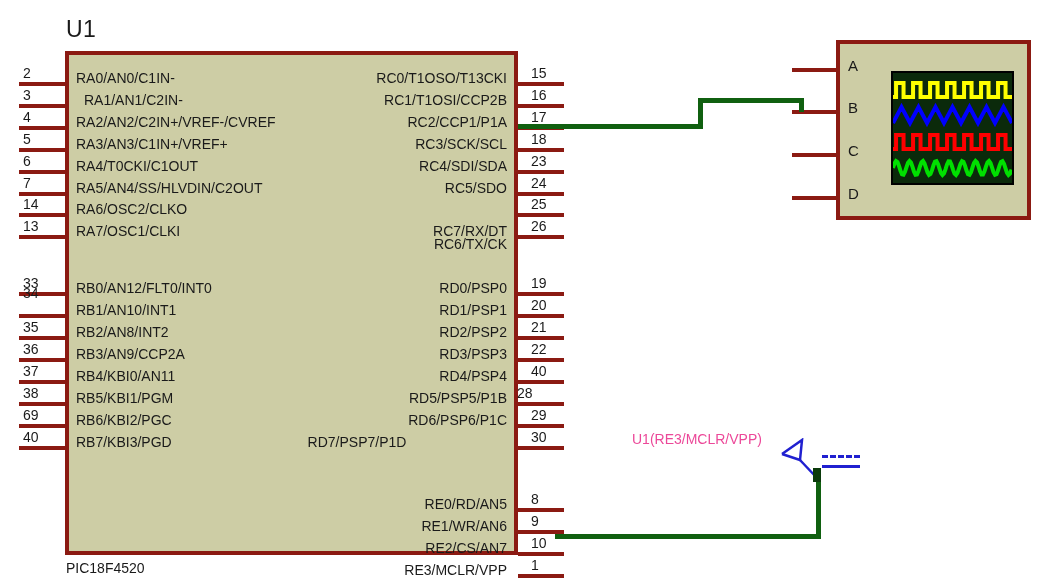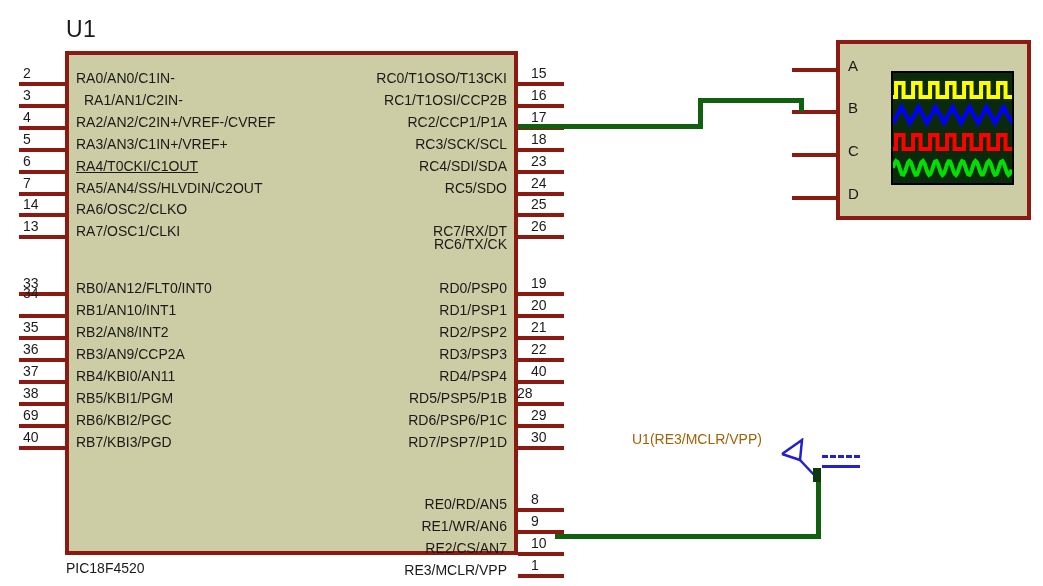--- a/index.html
+++ b/index.html
@@ -26,21 +26,21 @@
               background:#cdcda5;border:4px solid #8b1a12;box-sizing:border-box;}
   #scope-screen{left:891px;top:71px;width:123px;height:114px;
                 background:#0b2a0b;border:2px solid #000000;box-sizing:border-box;
                 overflow:hidden;}
   .scope-pin-label{font-size:15px;color:#1a1a1a;}
 
   
   .wire-green{background:#106010;position:absolute;}
 
   
-  #term-label{font-size:14px;color:#a16207;white-space:nowrap;}
+  #term-label{font-size:14px;color:#ec4899;white-space:nowrap;}
   .term-bar{position:absolute;background:#2020d0;height:3px;}
   #term-stub{position:absolute;background:#0b3a0b;}
 </style>
 </head>
 <body>
 
 <div id="canvas">
 
   <div class="abs" id="mcu-body"></div>
   <div class="abs" id="mcu-title">U1</div>
@@ -54,21 +54,21 @@
       <div class="abs pin-num" style="left: 23px; top: 86.9px;">3</div>
       <div class="abs pin-label left" style="left: 76px; top: 91.9px; margin-left: 8px;">RA1/AN1/C2IN-</div>
       <div class="abs pin-stub" style="left: 19px; top: 125.8px; width: 46px;"></div>
       <div class="abs pin-num" style="left: 23px; top: 108.8px;">4</div>
       <div class="abs pin-label left" style="left: 76px; top: 113.8px;">RA2/AN2/C2IN+/VREF-/CVREF</div>
       <div class="abs pin-stub" style="left: 19px; top: 147.7px; width: 46px;"></div>
       <div class="abs pin-num" style="left: 23px; top: 130.7px;">5</div>
       <div class="abs pin-label left" style="left: 76px; top: 135.7px;">RA3/AN3/C1IN+/VREF+</div>
       <div class="abs pin-stub" style="left: 19px; top: 169.6px; width: 46px;"></div>
       <div class="abs pin-num" style="left: 23px; top: 152.6px;">6</div>
-      <div class="abs pin-label left" style="left: 76px; top: 157.6px; text-decoration: underline;">RA4/T0CKI/C1OUT</div>
+      <div class="abs pin-label left" style="left: 76px; top: 157.6px;">RA4/T0CKI/C1OUT</div>
       <div class="abs pin-stub" style="left: 19px; top: 191.5px; width: 46px;"></div>
       <div class="abs pin-num" style="left: 23px; top: 174.5px;">7</div>
       <div class="abs pin-label left" style="left: 76px; top: 179.5px;">RA5/AN4/SS/HLVDIN/C2OUT</div>
       <div class="abs pin-stub" style="left: 19px; top: 213.4px; width: 46px;"></div>
       <div class="abs pin-num" style="left: 23px; top: 196.4px;">14</div>
       <div class="abs pin-label left" style="left: 76px; top: 201.4px;">RA6/OSC2/CLKO</div>
       <div class="abs pin-stub" style="left: 19px; top: 235.3px; width: 46px;"></div>
       <div class="abs pin-num" style="left: 23px; top: 218.3px;">13</div>
       <div class="abs pin-label left" style="left: 76px; top: 223.3px;">RA7/OSC1/CLKI</div>
       <div class="abs pin-stub" style="left: 19px; top: 292.24px; width: 46px;"></div>
@@ -137,21 +137,21 @@
       <div class="abs pin-num" style="left: 531px; top: 362.84px;">40</div>
       <div class="abs pin-label right" style="left: 207px; width: 300px; top: 367.84px;">RD4/PSP4</div>
       <div class="abs pin-stub" style="left: 518px; top: 401.74px; width: 46px;"></div>
       <div class="abs pin-num" style="left: 517px; top: 384.74px;">28</div>
       <div class="abs pin-label right" style="left: 207px; width: 300px; top: 389.74px;">RD5/PSP5/P1B</div>
       <div class="abs pin-stub" style="left: 518px; top: 423.64px; width: 46px;"></div>
       <div class="abs pin-num" style="left: 531px; top: 406.64px;">29</div>
       <div class="abs pin-label right" style="left: 207px; width: 300px; top: 411.64px;">RD6/PSP6/P1C</div>
       <div class="abs pin-stub" style="left: 518px; top: 445.54px; width: 46px;"></div>
       <div class="abs pin-num" style="left: 531px; top: 428.54px;">30</div>
-      <div class="abs pin-label right" style="left: 207px; width: 300px; top: 433.54px;">RD7/PSP7/P1D</div>
+      <div class="abs pin-label right" style="left: 207px; width: 300px; top: 433.54px; text-align: center;">RD7/PSP7/P1D</div>
       <div class="abs pin-stub" style="left: 518px; top: 507.955px; width: 46px;"></div>
       <div class="abs pin-num" style="left: 531px; top: 490.955px;">8</div>
       <div class="abs pin-label right" style="left: 207px; width: 300px; top: 495.955px;">RE0/RD/AN5</div>
       <div class="abs pin-stub" style="left: 518px; top: 529.855px; width: 46px;"></div>
       <div class="abs pin-num" style="left: 531px; top: 512.855px;">9</div>
       <div class="abs pin-label right" style="left: 207px; width: 300px; top: 517.855px;">RE1/WR/AN6</div>
       <div class="abs pin-stub" style="left: 518px; top: 551.755px; width: 46px;"></div>
       <div class="abs pin-num" style="left: 531px; top: 534.755px;">10</div>
       <div class="abs pin-label right" style="left: 207px; width: 300px; top: 539.755px;">RE2/CS/AN7</div>
       <div class="abs pin-stub" style="left: 518px; top: 573.655px; width: 46px;"></div>

